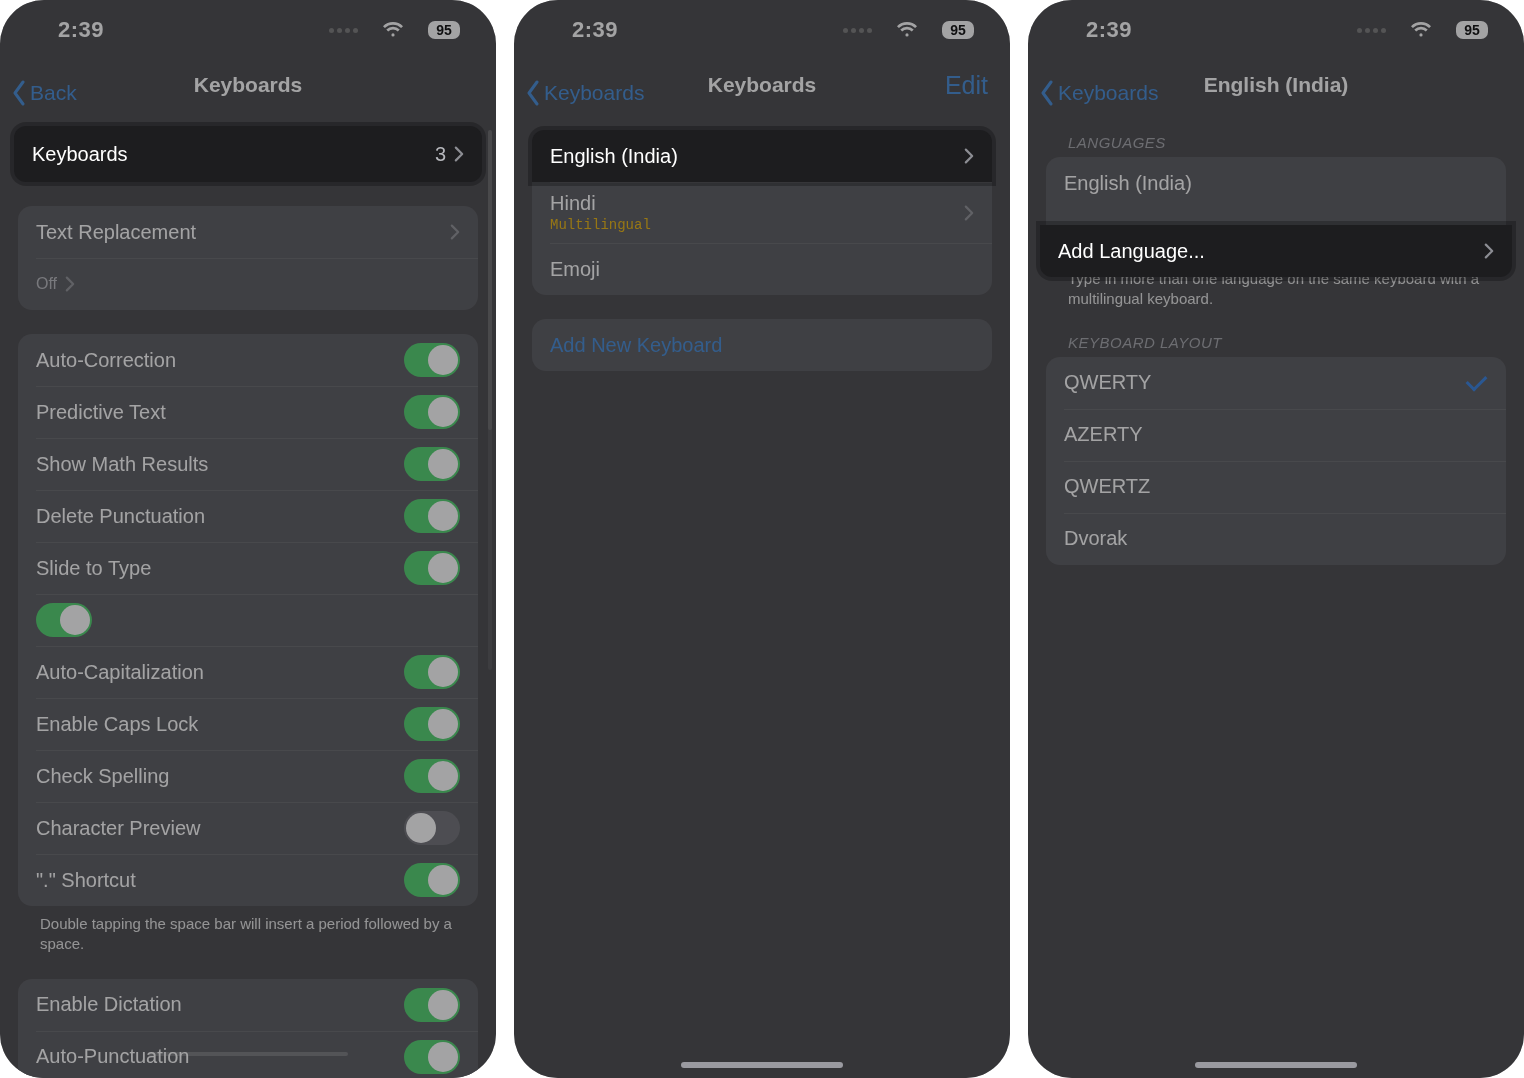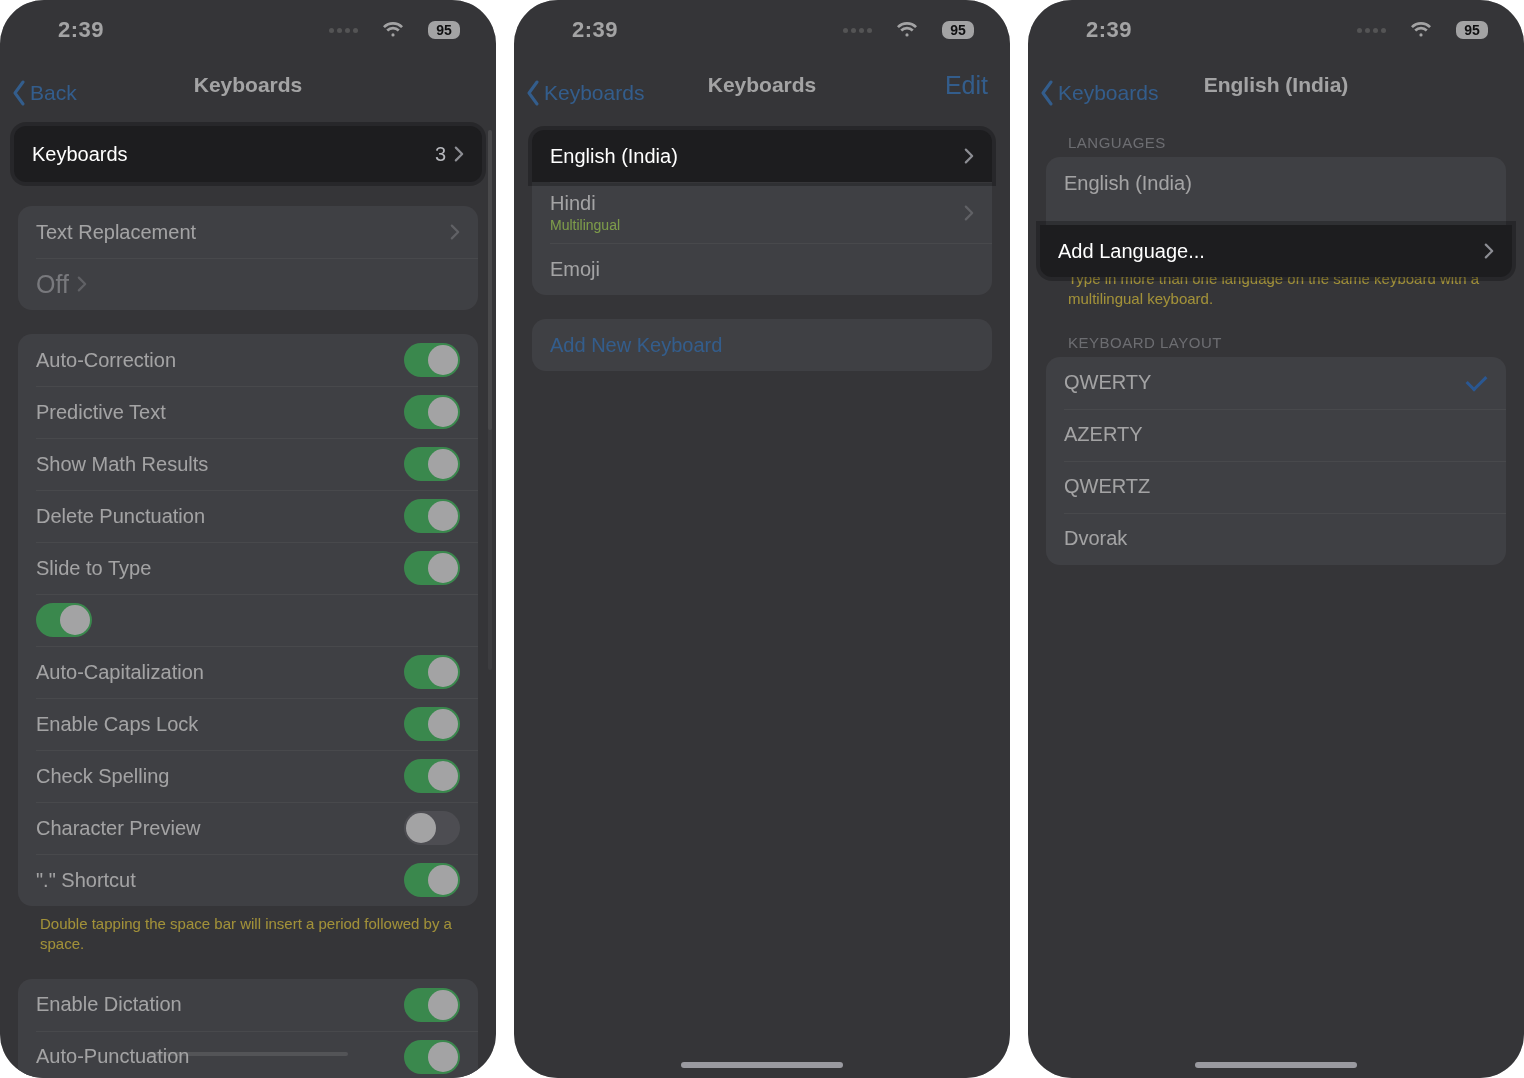--- a/index.html
+++ b/index.html
@@ -24,30 +24,30 @@
   .nav .back svg { width:18px; height:26px; }
   .nav .edit { position:absolute; right:22px; top:0; bottom:0; display:flex; align-items:center; color:#3f87d6; font-size:25px; }
 
   
   .scroll { padding: 0 18px 20px; overflow:hidden; flex:1; }
   .group { background:#54555a; border-radius:14px; margin-top:24px; overflow:hidden; }
   .group.first { margin-top:20px; }
   .row { min-height:52px; display:flex; align-items:center; padding:0 18px; position:relative; color:#fff; font-size:20px; }
   .row + .row::before { content:""; position:absolute; left:18px; right:0; top:0; height:1px; background:rgba(255,255,255,0.09);}
   .row .label { flex:1; }
-  .row .value { color:#b6b7bc; font-size:25px; margin-right:8px; }
-  .row .sub { font-size:14px; color:#bef264; display:block; margin-top:2px;}
+  .row .value { color:#b6b7bc; font-size:16px; margin-right:8px; }
+  .row .sub { font-size:14px; color:#eab308; display:block; margin-top:2px;font-family:Liberation Mono, monospace;}
   .row.twoline { padding-top:10px; padding-bottom:10px;}
   .row.link { color:#3f87d6; }
   .row.check::after { content:""; position:absolute; right:20px; top:50%; width:16px; height:9px; border-left:3px solid #2f7de0; border-bottom:3px solid #2f7de0; transform: translateY(-70%) rotate(-45deg); }
   .chev { color:#8c8d93; }
   .chev svg { width:10px; height:16px; display:block; }
 
-  .header-label { font-size:15px; color:#a1a2a8; text-transform:uppercase; letter-spacing:0.5px; padding: 24px 22px 6px; }
-  .footer-label { font-size:15px; color:#fde047; padding: 8px 22px 0; line-height:1.35; }
+  .header-label { font-size:15px; color:#a1a2a8; text-transform:uppercase; letter-spacing:0.5px; padding: 24px 22px 6px; font-style: italic; }
+  .footer-label { font-size:15px; color:#e5e5e5; padding: 8px 22px 0; line-height:1.35; }
 
   
   .toggle { width:56px; height:34px; border-radius:17px; position:relative; }
   .toggle.on { background:#4bd06a; }
   .toggle.off{ background:#6b6c72; }
   .toggle::after { content:""; position:absolute; width:30px; height:30px; background:#fff; border-radius:50%; top:2px; }
   .toggle.on::after { right:2px; }
   .toggle.off::after { left:2px; }
 
   

